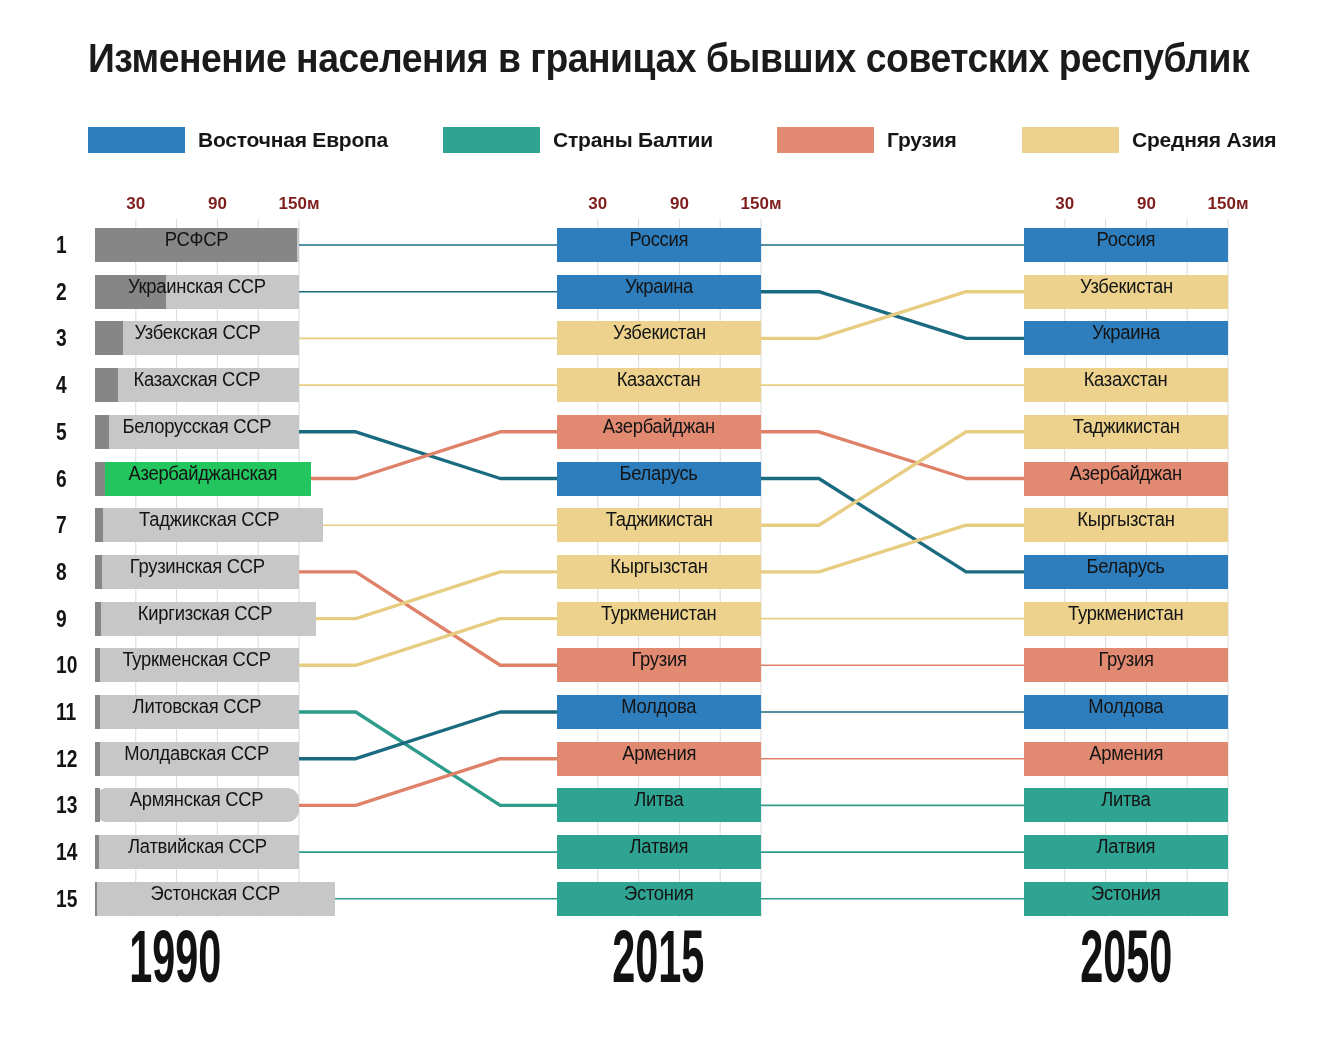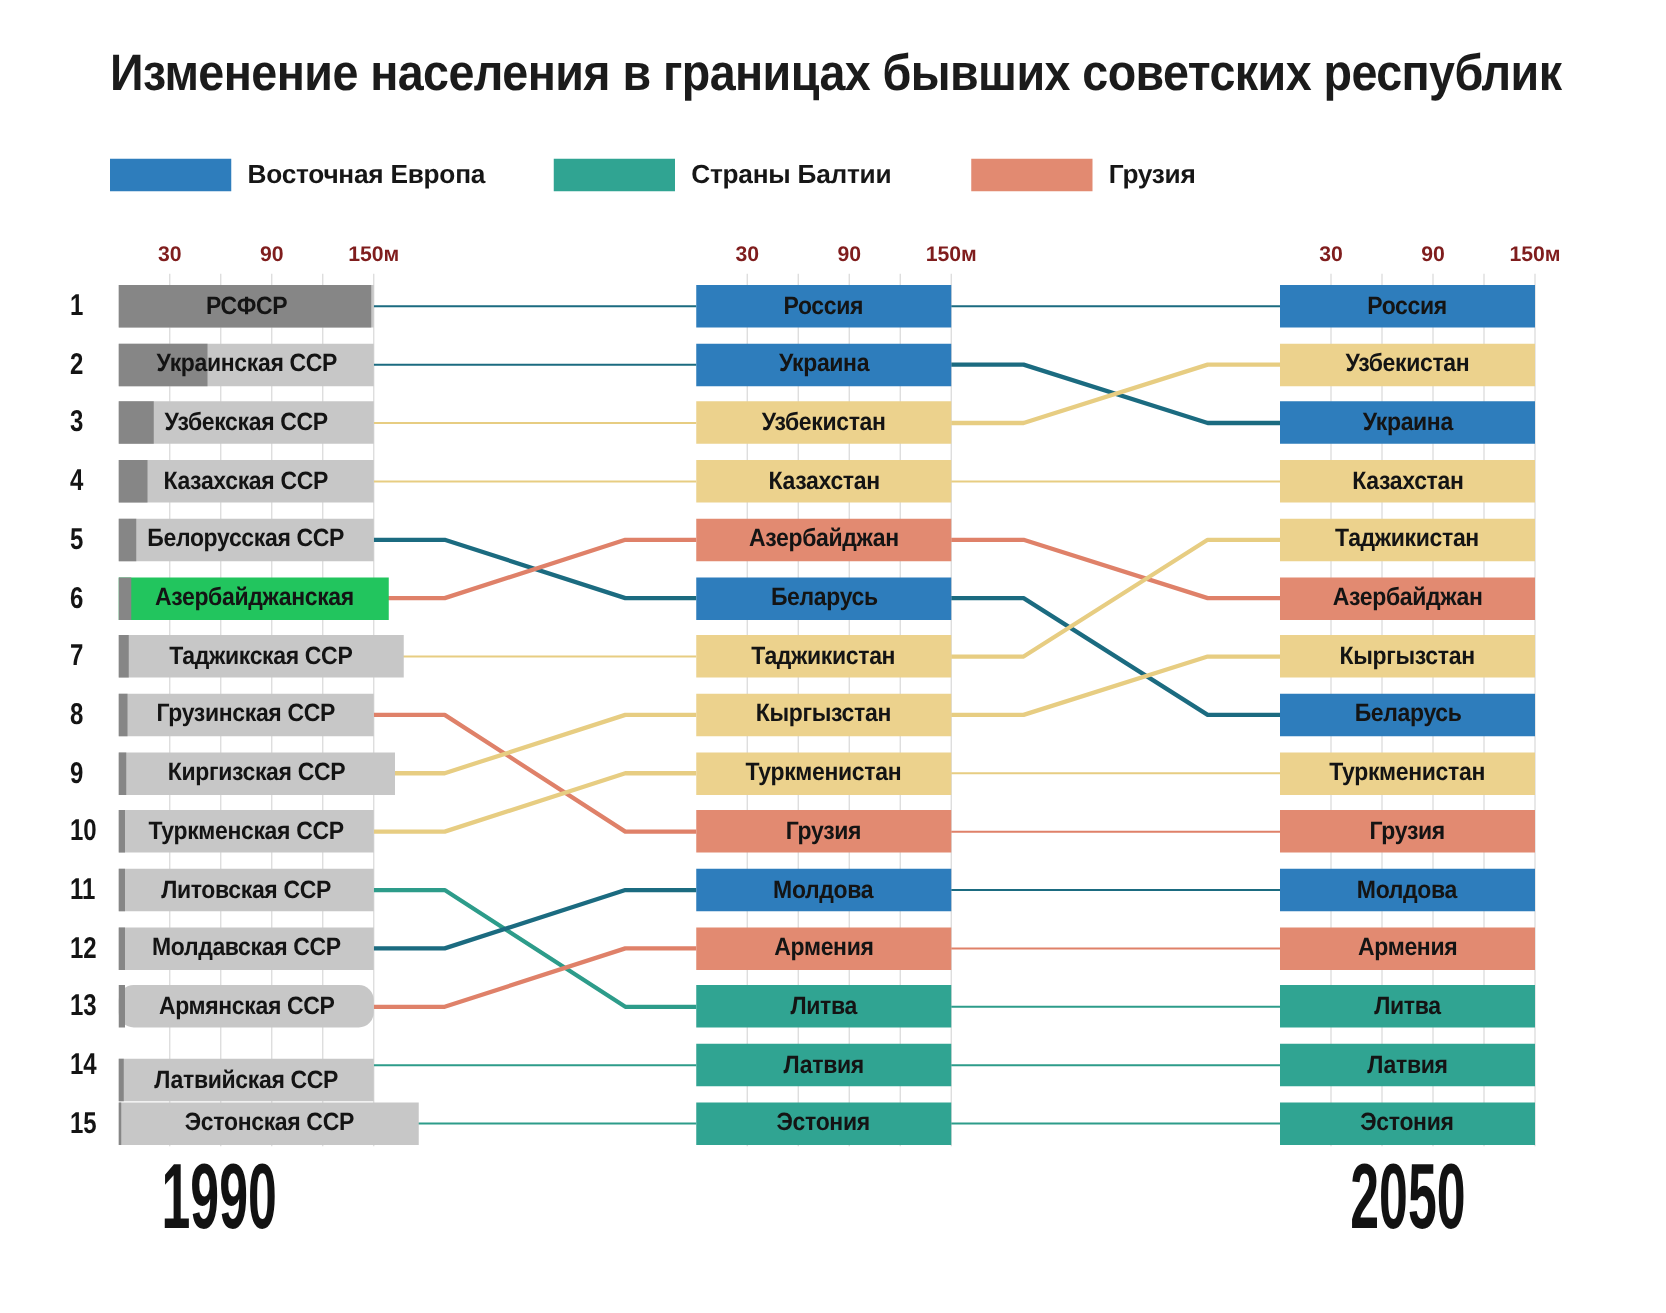--- a/index.html
+++ b/index.html
@@ -17,22 +17,22 @@
   .swatch{width:97px;height:26px;display:inline-block;}
   .legend-label{font-size:21px;font-weight:700;letter-spacing:-0.2px;white-space:nowrap;}
   #lines,#grid{position:absolute;left:0;top:0;}
   .tick{
     position:absolute;transform:translateX(-50%);top:194px;font-size:17px;font-weight:700;
     color:#7f1d1d;white-space:nowrap;
   }
   .bar{position:absolute;height:34px;}
   .fill{position:absolute;left:0;top:0;bottom:0;}
   .lbl{
-    position:absolute;inset:0;display:flex;align-items:center;justify-content:center;
-    font-size:20px;font-weight:700;letter-spacing:-0.3px;color:#141414;white-space:nowrap;
+    position:absolute;inset:0;display:flex;justify-content:center;
+    font-size:20px;font-weight:400;letter-spacing:-0.3px;color:#141414;white-space:nowrap;
   }
   .lbl>span{display:inline-block;transform:scaleX(0.92);}
   .rank{
     position:absolute;left:56px;width:40px;height:34px;display:flex;align-items:center;
     font-size:24px;font-weight:700;color:#141414;
     transform:scaleX(0.8);transform-origin:left center;
   }
   .year{
     position:absolute;top:920px;width:320px;text-align:center;font-size:74px;font-weight:700;
     color:#121212;line-height:1;white-space:nowrap;
@@ -50,20 +50,24 @@
     <span class="swatch" style="background: rgb(46, 125, 188);"></span>
     <span class="legend-label">Восточная Европа</span>
   </div>
   <div class="legend-item" style="left:443px">
     <span class="swatch" style="background: rgb(48, 164, 146);"></span>
     <span class="legend-label">Страны Балтии</span>
   </div>
   <div class="legend-item" style="left:777px">
     <span class="swatch" style="background: rgb(226, 138, 113);"></span>
     <span class="legend-label">Грузия</span>
+  </div>
+  <div class="legend-item" style="left:1022px">
+    <span class="swatch" style="background: rgb(236, 210, 141);"></span>
+    <span class="legend-label">Средняя Азия</span>
   </div>
 
   <svg id="lines" width="1333" height="1050">
       <line x1="135.8" x2="135.8" y1="219" y2="917" stroke="#dadada" stroke-width="1"></line>
       <line x1="176.60000000000002" x2="176.60000000000002" y1="219" y2="917" stroke="#dadada" stroke-width="1"></line>
       <line x1="217.39999999999998" x2="217.39999999999998" y1="219" y2="917" stroke="#dadada" stroke-width="1"></line>
       <line x1="258.20000000000005" x2="258.20000000000005" y1="219" y2="917" stroke="#dadada" stroke-width="1"></line>
       <line x1="299" x2="299" y1="219" y2="917" stroke="#dadada" stroke-width="1"></line>
       <line x1="597.8" x2="597.8" y1="219" y2="917" stroke="#dadada" stroke-width="1"></line>
       <line x1="638.6" x2="638.6" y1="219" y2="917" stroke="#dadada" stroke-width="1"></line>
@@ -203,21 +207,21 @@
         </div>
       </div>
       <div class="rank" style="top: 741.7px;">12</div>
       <div class="bar" style="left: 95px; top: 788.4px; width: 204px; background: rgb(199, 199, 199); border-radius: 12px;">
         <div class="fill" style="width: 4.8px; background: rgb(134, 134, 134);"></div>
         <div class="lbl">
           <span>Армянская ССР</span>
         </div>
       </div>
       <div class="rank" style="top: 788.4px;">13</div>
-      <div class="bar" style="left: 95px; top: 835.1px; width: 204px; background: rgb(199, 199, 199); margin-top: 12px;">
+      <div class="bar" style="left: 95px; top: 835.1px; width: 204px; background: rgb(199, 199, 199);">
         <div class="fill" style="width: 3.7px; background: rgb(134, 134, 134);"></div>
         <div class="lbl">
           <span>Латвийская ССР</span>
         </div>
       </div>
       <div class="rank" style="top: 835.1px;">14</div>
       <div class="bar" style="left: 95px; top: 881.8px; width: 204px; background: rgb(199, 199, 199); padding-left: 36px;">
         <div class="fill" style="width: 2.2px; background: rgb(134, 134, 134);"></div>
         <div class="lbl">
           <span>Эстонская ССР</span>
@@ -370,15 +374,16 @@
         </div>
       </div>
       <div class="bar" style="left: 1024px; top: 881.8px; width: 204px; background: rgb(48, 164, 146);">
         <div class="lbl">
           <span>Эстония</span>
         </div>
       </div>
     </div>
 
   <div class="year" style="left:15px"><span>1990</span></div>
+  <div class="year" style="left:498px"><span>2015</span></div>
   <div class="year" style="left:966px"><span>2050</span></div>
 
 </div>
 
 </body></html>

